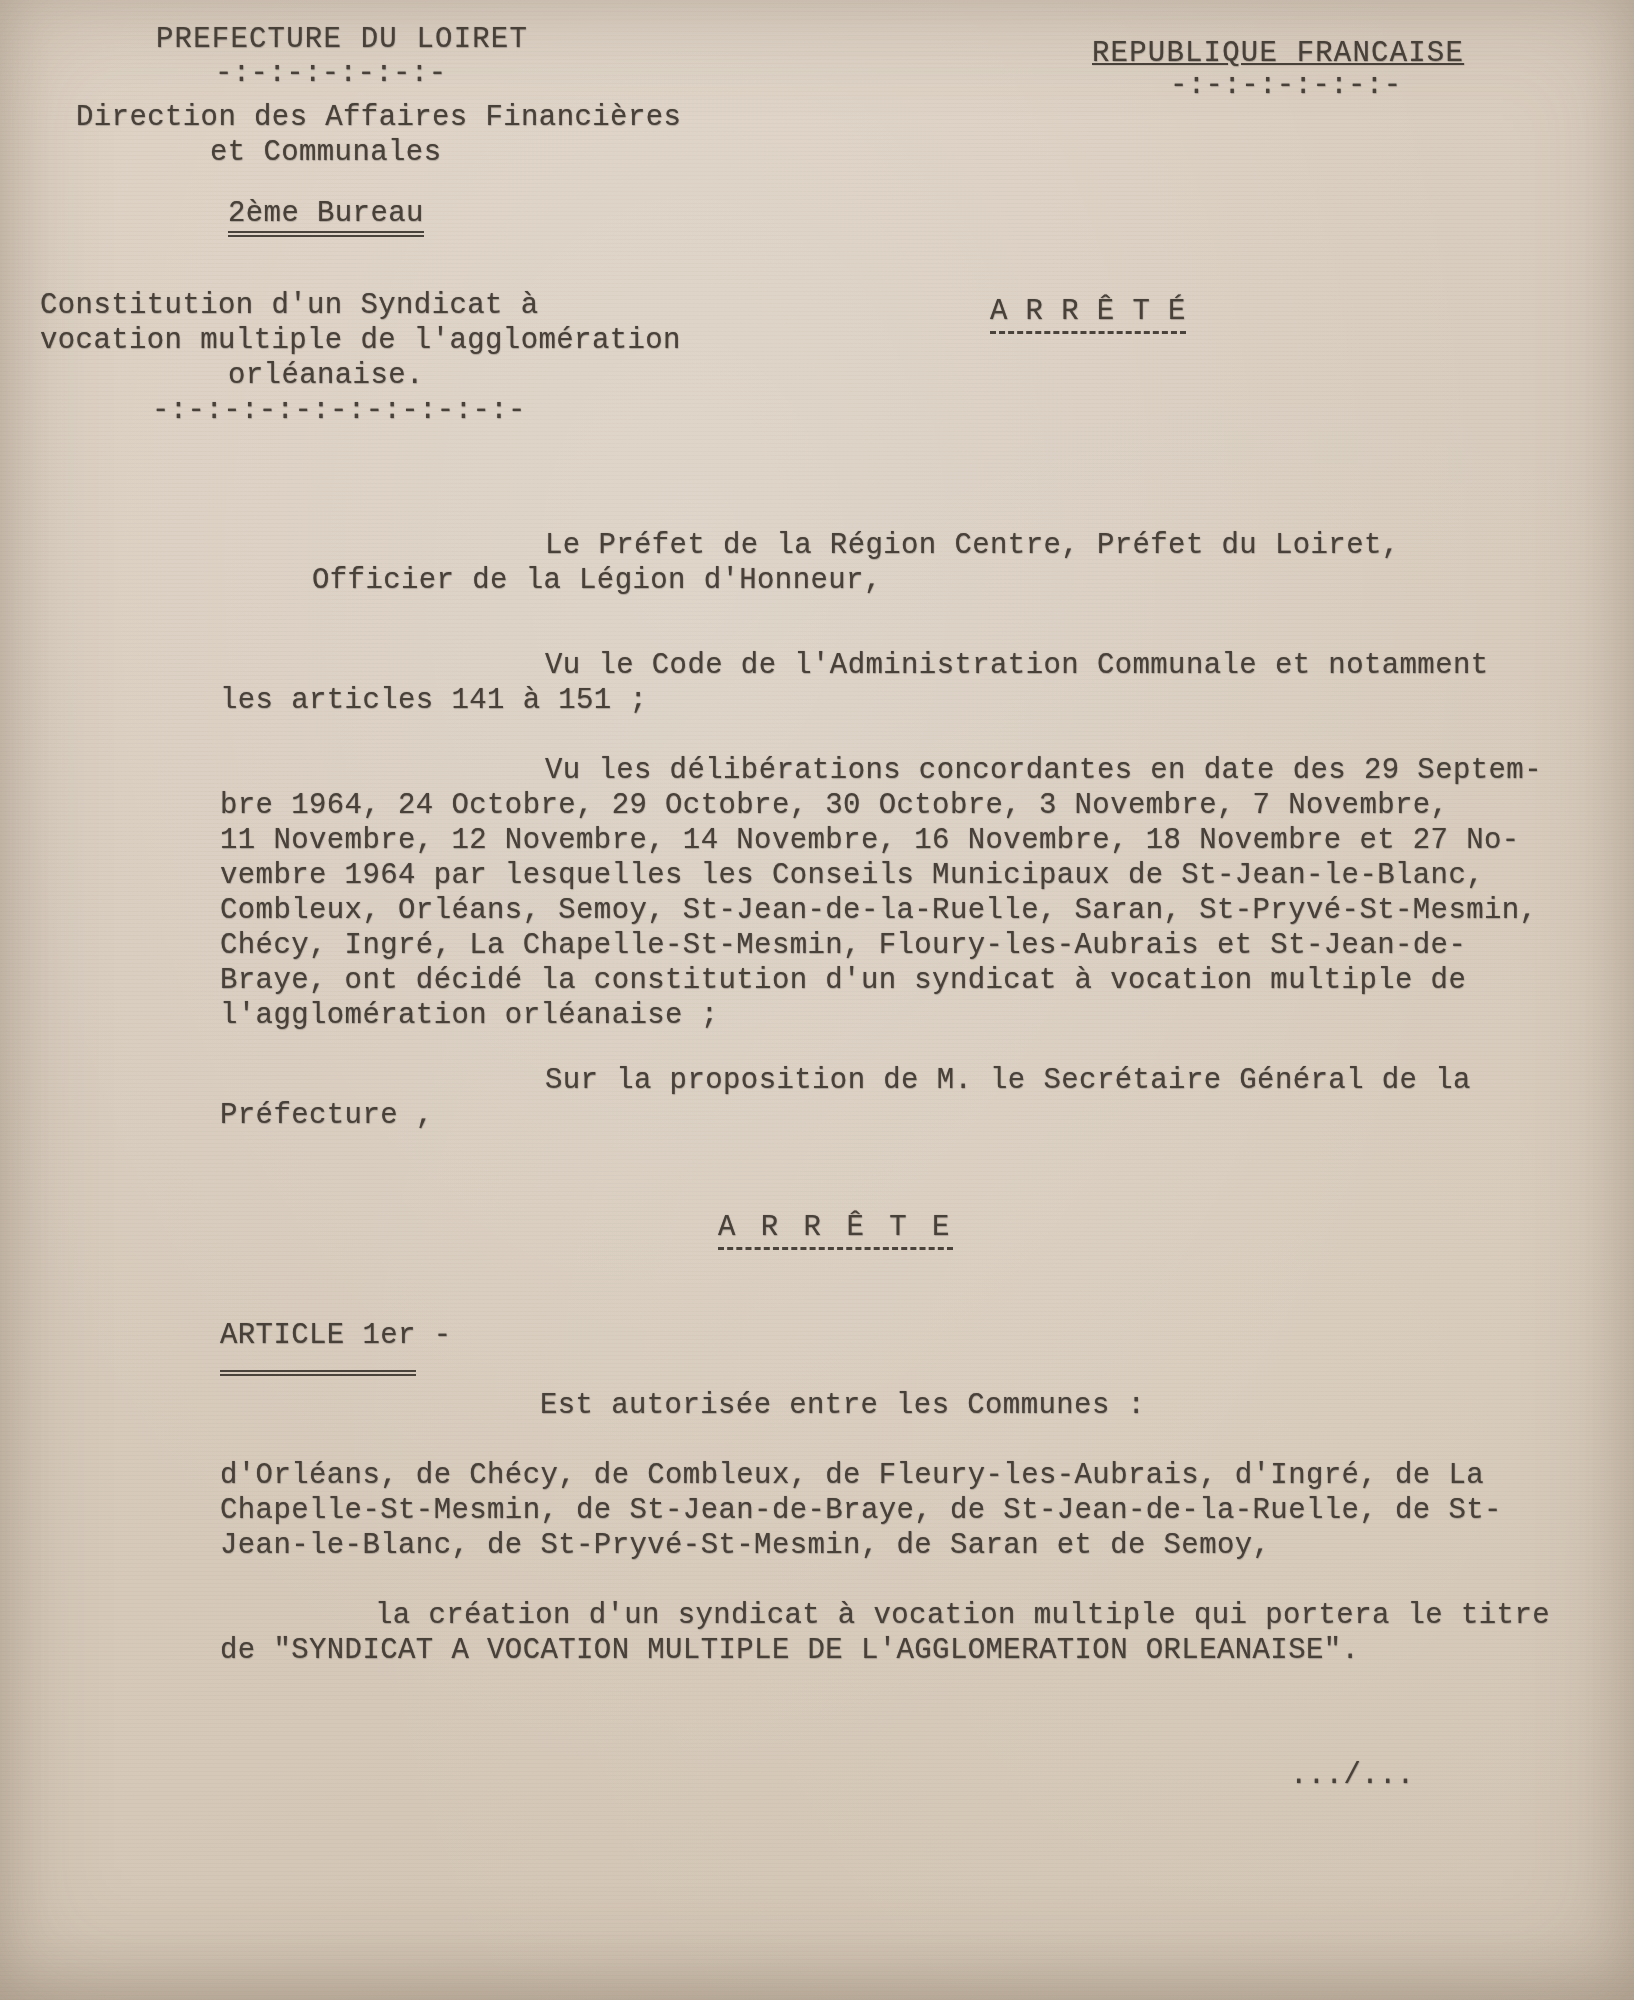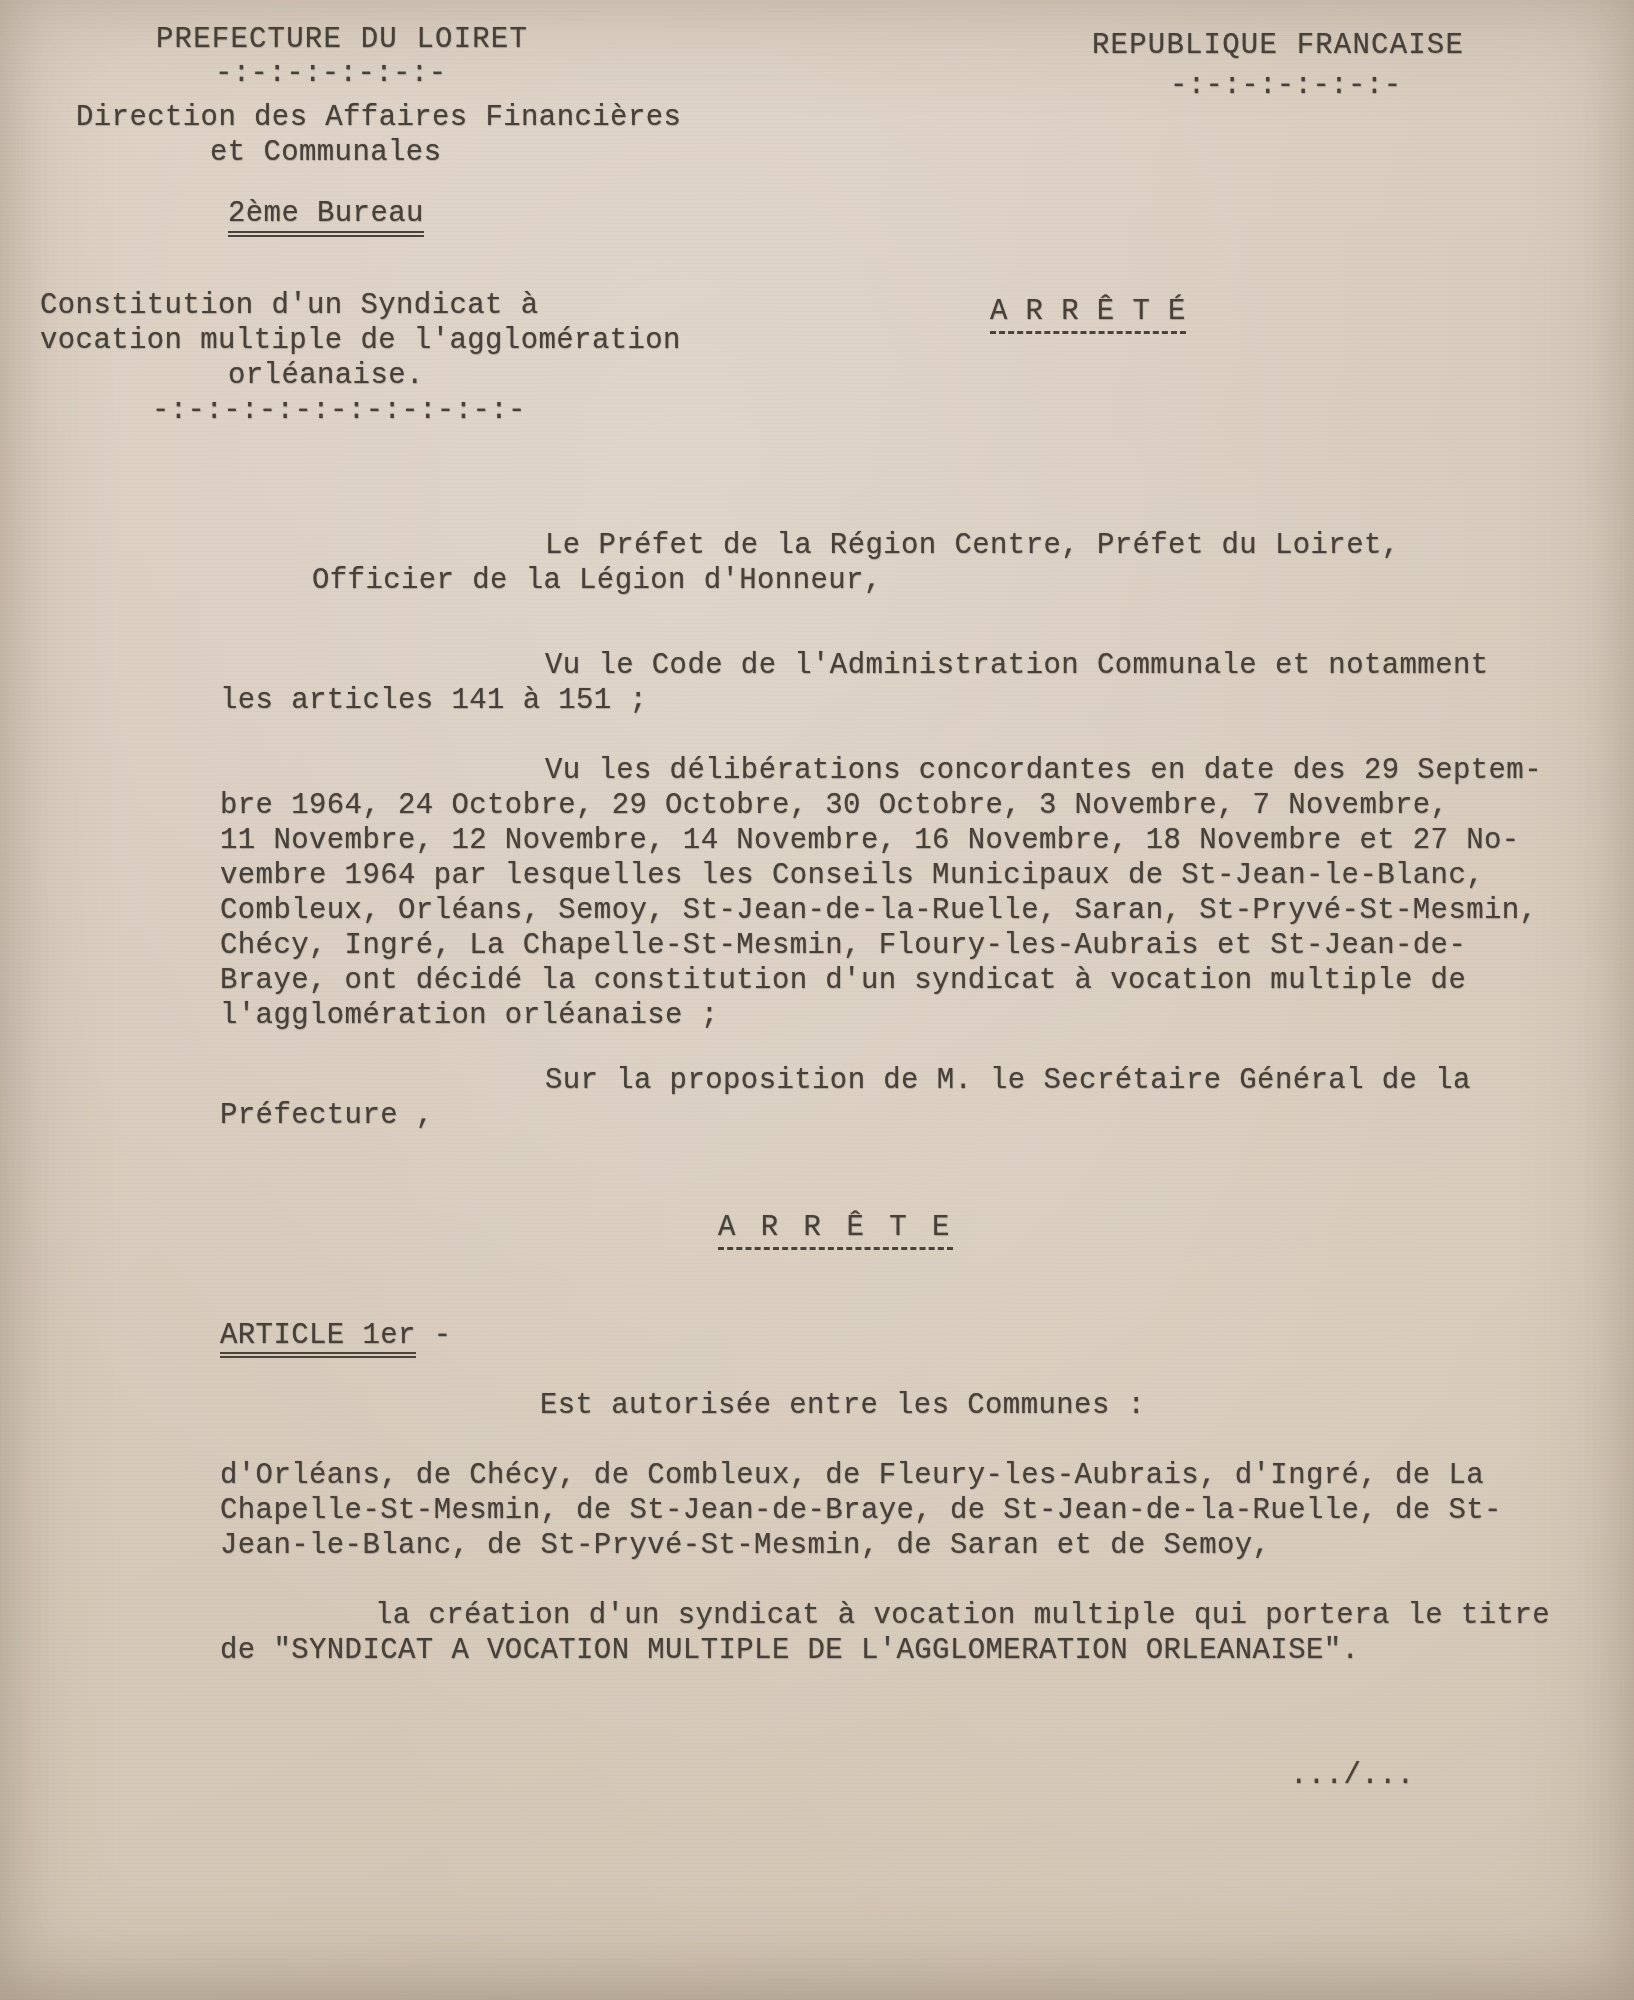--- a/index.html
+++ b/index.html
@@ -22,39 +22,39 @@
   }
   .line {
     position: absolute;
     white-space: pre;
     text-shadow: 0 0 1px rgba(72,65,58,0.55), 0.5px 0.5px 0.8px rgba(72,65,58,0.25);
   }
   .wide   { letter-spacing: 1.2px; }
   .spread { letter-spacing: 4px; }
   .u-dash { border-bottom: 3px dashed #4a433b; padding-bottom: 2px; }
   .u-double { border-bottom: 6px double #4a433b; padding-bottom: 0px; }
-  .u-inline { border-bottom: 6px double #4a433b; padding-bottom: 0px; }
+  .u-inline { border-bottom: 6px double #4a433b; padding-bottom: 18px; }
 </style>
 </head>
 <body>
 
 <div class="paper">
 
   <div class="line wide" style="top:22px; left:156px;">PREFECTURE DU LOIRET</div>
   <div class="line" style="top:56px; left:215px;">-:-:-:-:-:-:-</div>
   <div class="line" style="top:100px; left:40px;margin-left:36px;">Direction des Affaires Financières</div>
   <div class="line" style="top:135px; left:210px;">et Communales</div>
   <div class="line u-double" style="top:196px; left:228px;">2ème Bureau</div>
 
   <div class="line" style="top:288px; left:40px;">Constitution d'un Syndicat à</div>
   <div class="line" style="top:323px; left:40px;">vocation multiple de l'agglomération</div>
   <div class="line" style="top:358px; left:228px;">orléanaise.</div>
   <div class="line" style="top:393px; left:152px;">-:-:-:-:-:-:-:-:-:-:-</div>
 
-  <div class="line wide" style="top:28px; left:1092px;">REPUBLIQUE FRANCAISE</div>
+  <div class="line wide" style="top:36px; left:1092px;text-decoration:underline;">REPUBLIQUE FRANCAISE</div>
   <div class="line" style="top:68px; left:1170px;">-:-:-:-:-:-:-</div>
   <div class="line u-dash" style="top:294px; left:990px;">A R R Ê T É</div>
 
   <div class="line" style="top:528px; left:545px;">Le Préfet de la Région Centre, Préfet du Loiret,</div>
   <div class="line" style="top:563px; left:312px;">Officier de la Légion d'Honneur,</div>
 
   <div class="line" style="top:648px; left:545px;">Vu le Code de l'Administration Communale et notamment</div>
   <div class="line" style="top:683px; left:220px;">les articles 141 à 151 ;</div>
 
   <div class="line" style="top:753px; left:545px;">Vu les délibérations concordantes en date des 29 Septem-</div>

